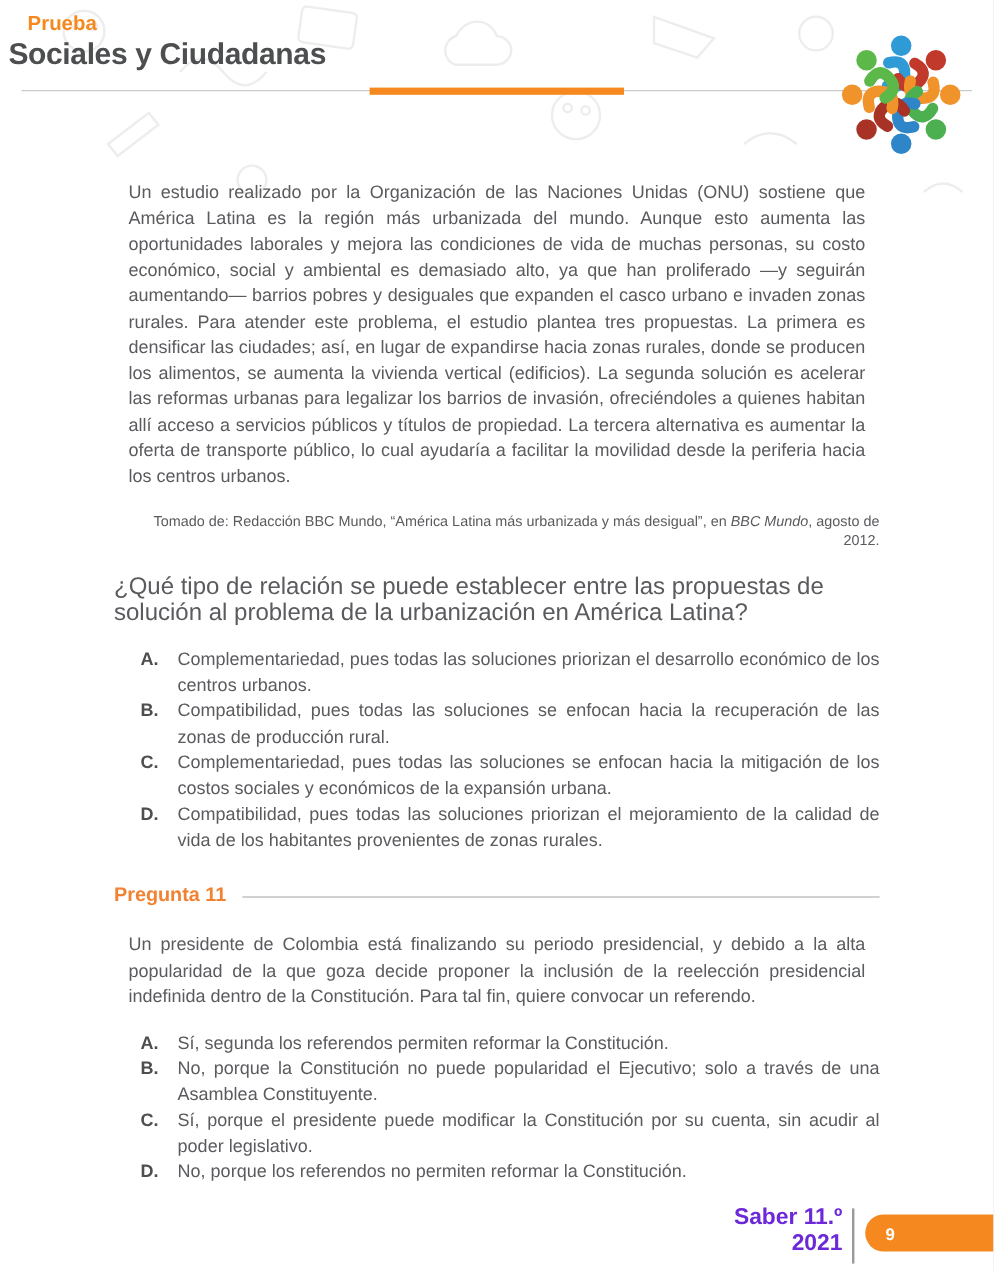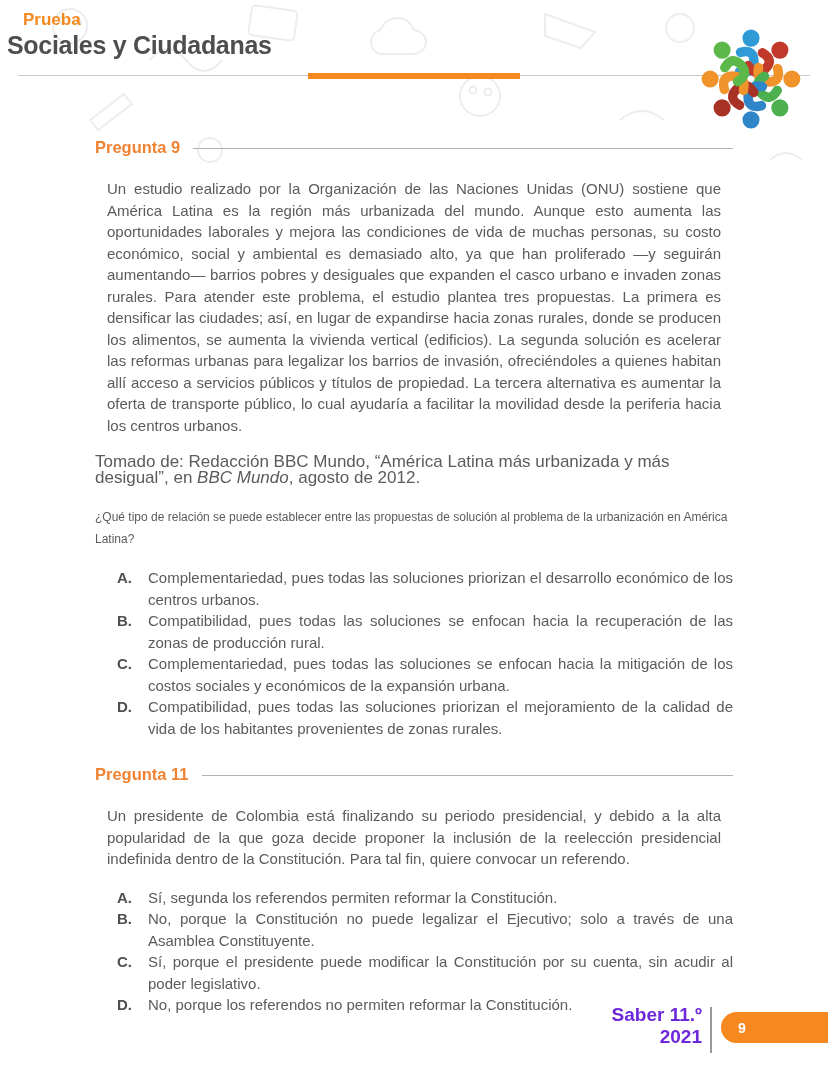--- a/index.html
+++ b/index.html
@@ -29,24 +29,24 @@
   .q-head{display:flex;align-items:center;gap:13px;margin:0 0 21px 0;}
   .q-label{
     font-size:16.5px;font-weight:bold;white-space:nowrap;
     color:var(--heading-orange,#F08232);
   }
   .q-rule{flex:1;height:1px;background:#b3b3b3;margin-top:2px;}
   .q-body{
     font-size:15px;line-height:21.5px;text-align:justify;margin:12px;
   }
   .q-source{
-    font-size:17px;line-height:16px;text-align:left;margin:18px 0 0 0;
+    font-size:12px;line-height:16px;text-align:right;margin:18px 0 0 0;
   }
   .q-question{
-    font-size:12px;line-height:21.5px;margin:21px 0 0 0;
+    font-size:20px;line-height:21.5px;margin:21px 0 0 0;
   }
   .options{margin:17px 0 0 0;padding:0;list-style:none;}
   .option{display:flex;font-size:15px;line-height:21.5px;}
   .opt-letter{
     width:31px;margin-left:22px;flex:none;font-weight:bold;
     color:var(--title-gray,#4D4E50);
   }
   .opt-text{flex:1;text-align:justify;}
   .question-block + .question-block{margin-top:26px;}
   
@@ -121,24 +121,20 @@
       </g>
     <g transform="rotate(315 60 60)" color="#5CB849">
         <circle cx="60" cy="17" r="9" fill="currentColor"></circle>
         <path d="M49 32 Q64 28 63 43 Q62 55 48 52" fill="none" stroke="currentColor" stroke-width="10" stroke-linecap="round"></path>
       </g>
   </svg>
 
   <div class="content">
 
     <section class="question-block">
-      <div class="q-head">
-        <span class="q-label">Pregunta 9</span>
-        <span class="q-rule"></span>
-      </div>
       <p class="q-body">Un estudio realizado por la Organización de las Naciones Unidas (ONU) sostiene que América Latina es la región más urbanizada del mundo. Aunque esto aumenta las oportunidades laborales y mejora las condiciones de vida de muchas personas, su costo económico, social y ambiental es demasiado alto, ya que han proliferado —y seguirán aumentando— barrios pobres y desiguales que expanden el casco urbano e invaden zonas rurales. Para atender este problema, el estudio plantea tres propuestas. La primera es densificar las ciudades; así, en lugar de expandirse hacia zonas rurales, donde se producen los alimentos, se aumenta la vivienda vertical (edificios). La segunda solución es acelerar las reformas urbanas para legalizar los barrios de invasión, ofreciéndoles a quienes habitan allí acceso a servicios públicos y títulos de propiedad. La tercera alternativa es aumentar la oferta de transporte público, lo cual ayudaría a facilitar la movilidad desde la periferia hacia los centros urbanos.</p>
       <p class="q-source"><span>Tomado de: Redacción BBC Mundo, “América Latina más urbanizada y más desigual”, en </span><i>BBC Mundo</i><span>, agosto de 2012.</span></p>
       <p class="q-question">¿Qué tipo de relación se puede establecer entre las propuestas de solución al problema de la urbanización en América Latina?</p>
       <ul class="options">
         <li class="option">
           <span class="opt-letter">A.</span>
           <span class="opt-text">Complementariedad, pues todas las soluciones priorizan el desarrollo económico de los centros urbanos.</span>
         </li>
         <li class="option">
           <span class="opt-letter">B.</span>
@@ -161,21 +157,21 @@
         <span class="q-rule"></span>
       </div>
       <p class="q-body">Un presidente de Colombia está finalizando su periodo presidencial, y debido a la alta popularidad de la que goza decide proponer la inclusión de la reelección presidencial indefinida dentro de la Constitución. Para tal fin, quiere convocar un referendo.</p>
       <ul class="options">
         <li class="option">
           <span class="opt-letter">A.</span>
           <span class="opt-text">Sí, segunda los referendos permiten reformar la Constitución.</span>
         </li>
         <li class="option">
           <span class="opt-letter">B.</span>
-          <span class="opt-text">No, porque la Constitución no puede legalizar el Ejecutivo; solo a través de una Asamblea Constituyente.</span>
+          <span class="opt-text">No, porque la Constitución no puede popularidad el Ejecutivo; solo a través de una Asamblea Constituyente.</span>
         </li>
         <li class="option">
           <span class="opt-letter">C.</span>
           <span class="opt-text">Sí, porque el presidente puede modificar la Constitución por su cuenta, sin acudir al poder legislativo.</span>
         </li>
         <li class="option">
           <span class="opt-letter">D.</span>
           <span class="opt-text">No, porque los referendos no permiten reformar la Constitución.</span>
         </li>
       </ul>

